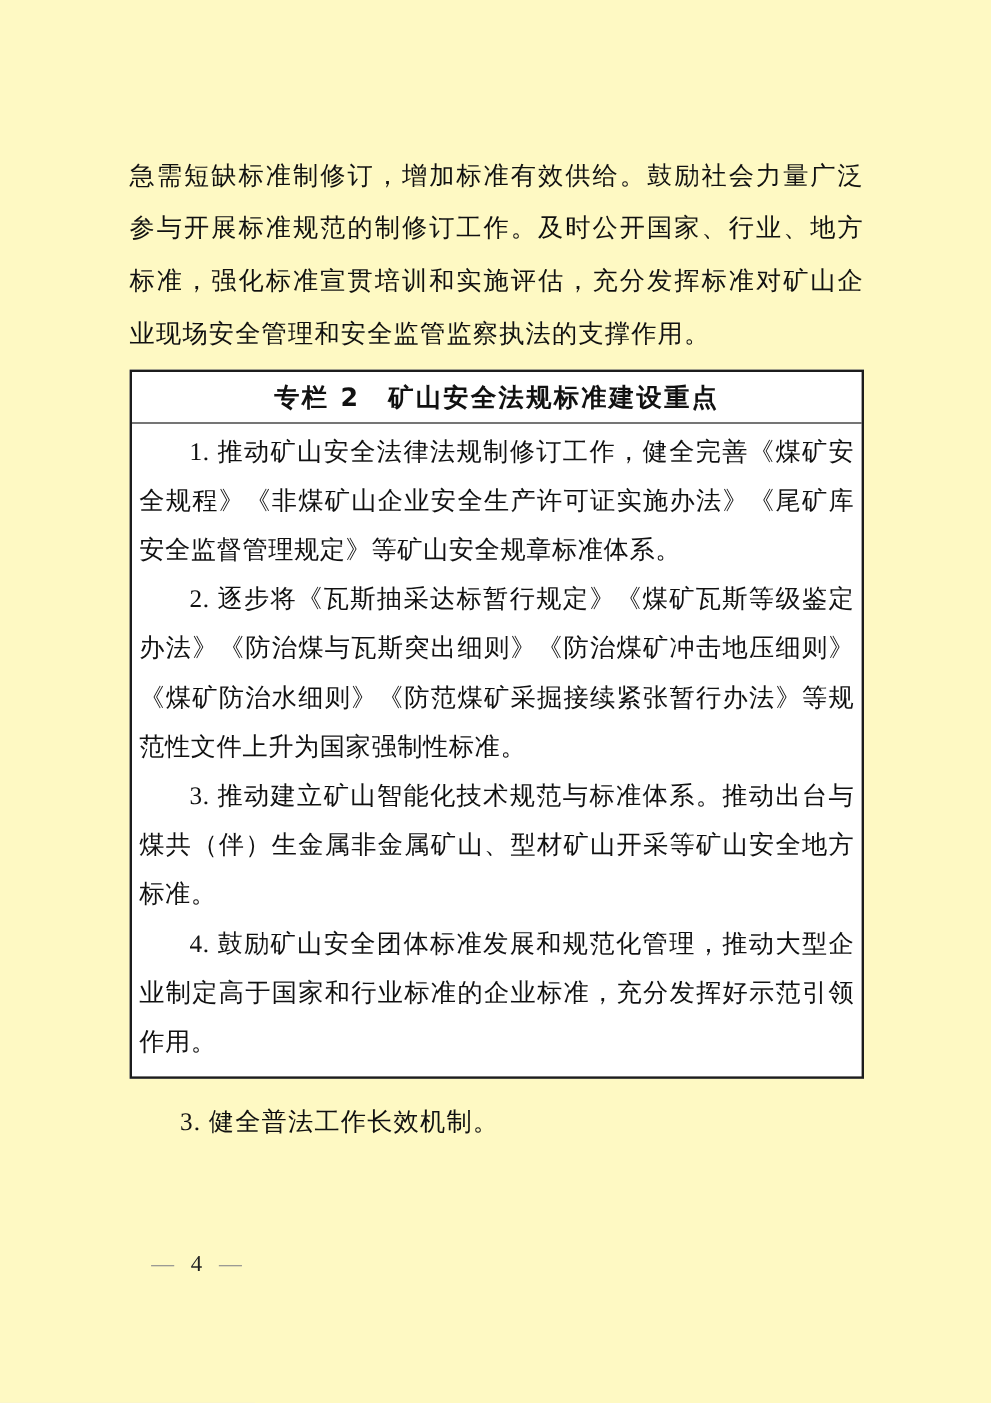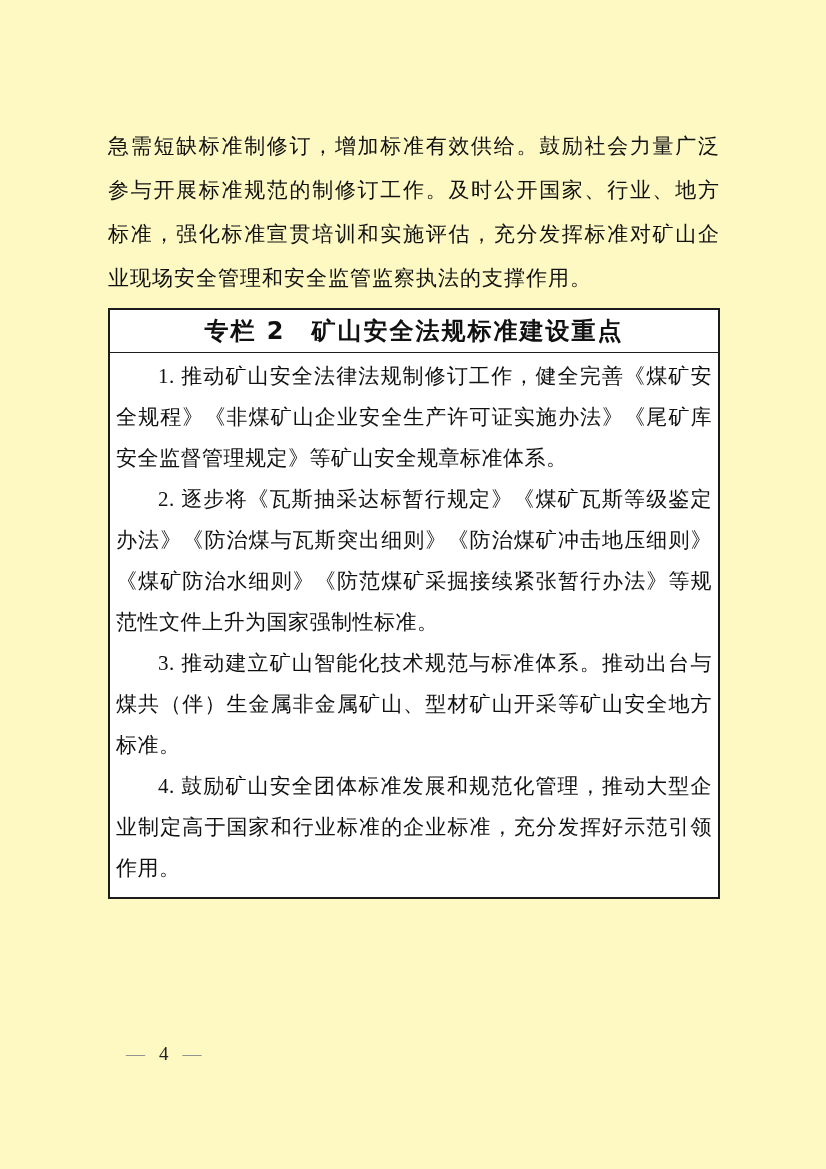--- a/index.html
+++ b/index.html
@@ -30,21 +30,21 @@
     margin: 0;
   }
   .callout-box {
     margin-top: 8px;
     border: 2px solid #1c1c1c;
     background: #ffffff;
   }
   .box-title {
     font-family: "DejaVu Sans", "Liberation Sans", sans-serif;
     font-weight: bold;
-    font-size: 24px;
+    font-size: 21px;
     line-height: 42px;
     letter-spacing: 2px;
     text-align: center;
     border-bottom: 1px solid #1c1c1c;
     margin: 0;
   }
   .box-body {
     padding: 3px 6px 8px 6px;
   }
   .box-item {
@@ -97,20 +97,21 @@
     <div class="callout-box">
       <div class="box-title">专栏 2　矿山安全法规标准建设重点</div>
       <div class="box-body">
         <p class="box-item">1. 推动矿山安全法律法规制修订工作，健全完善《煤矿安全规程》《非煤矿山企业安全生产许可证实施办法》《尾矿库安全监督管理规定》等矿山安全规章标准体系。</p>
         <p class="box-item">2. 逐步将《瓦斯抽采达标暂行规定》《煤矿瓦斯等级鉴定办法》《防治煤与瓦斯突出细则》《防治煤矿冲击地压细则》《煤矿防治水细则》《防范煤矿采掘接续紧张暂行办法》等规范性文件上升为国家强制性标准。</p>
         <p class="box-item">3. 推动建立矿山智能化技术规范与标准体系。推动出台与煤共（伴）生金属非金属矿山、型材矿山开采等矿山安全地方标准。</p>
         <p class="box-item">4. 鼓励矿山安全团体标准发展和规范化管理，推动大型企业制定高于国家和行业标准的企业标准，充分发挥好示范引领作用。</p>
       </div>
     </div>
 
+    <p class="section-heading">3. 健全普法工作长效机制。</p>
 
 
   </div>
 
   <div class="footer">
     <span class="footer-dash">—</span>
     <span class="page-number">4</span>
     <span class="footer-dash">—</span>
   </div>
 </div>

